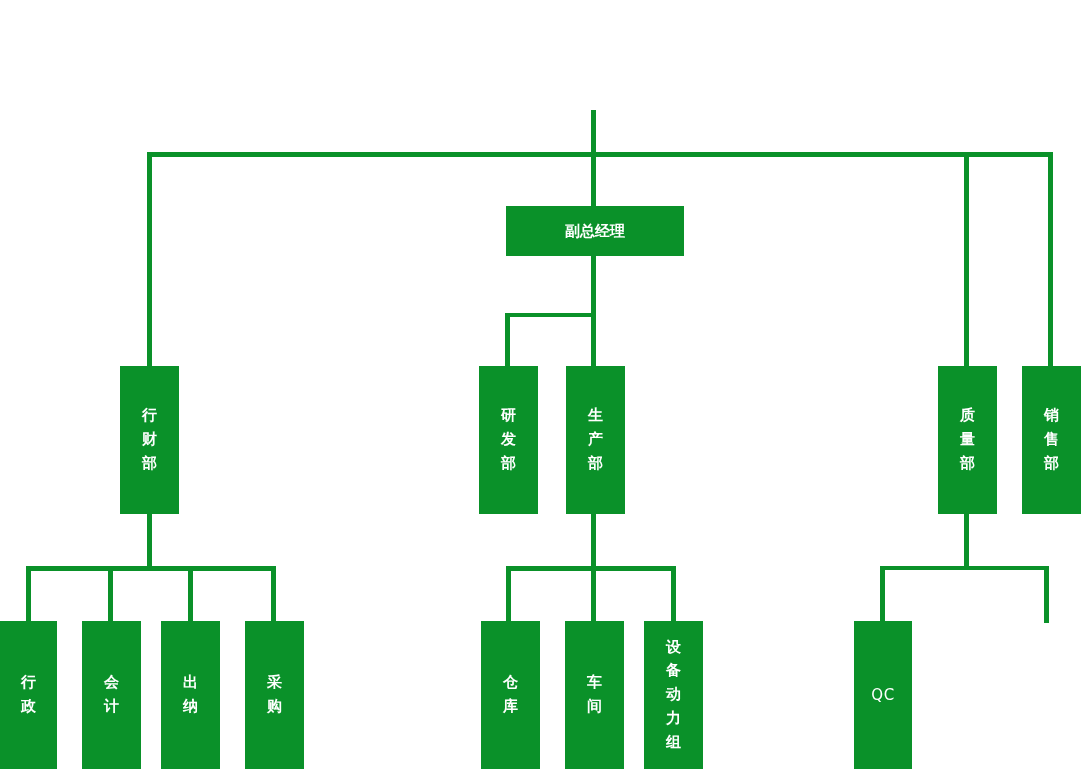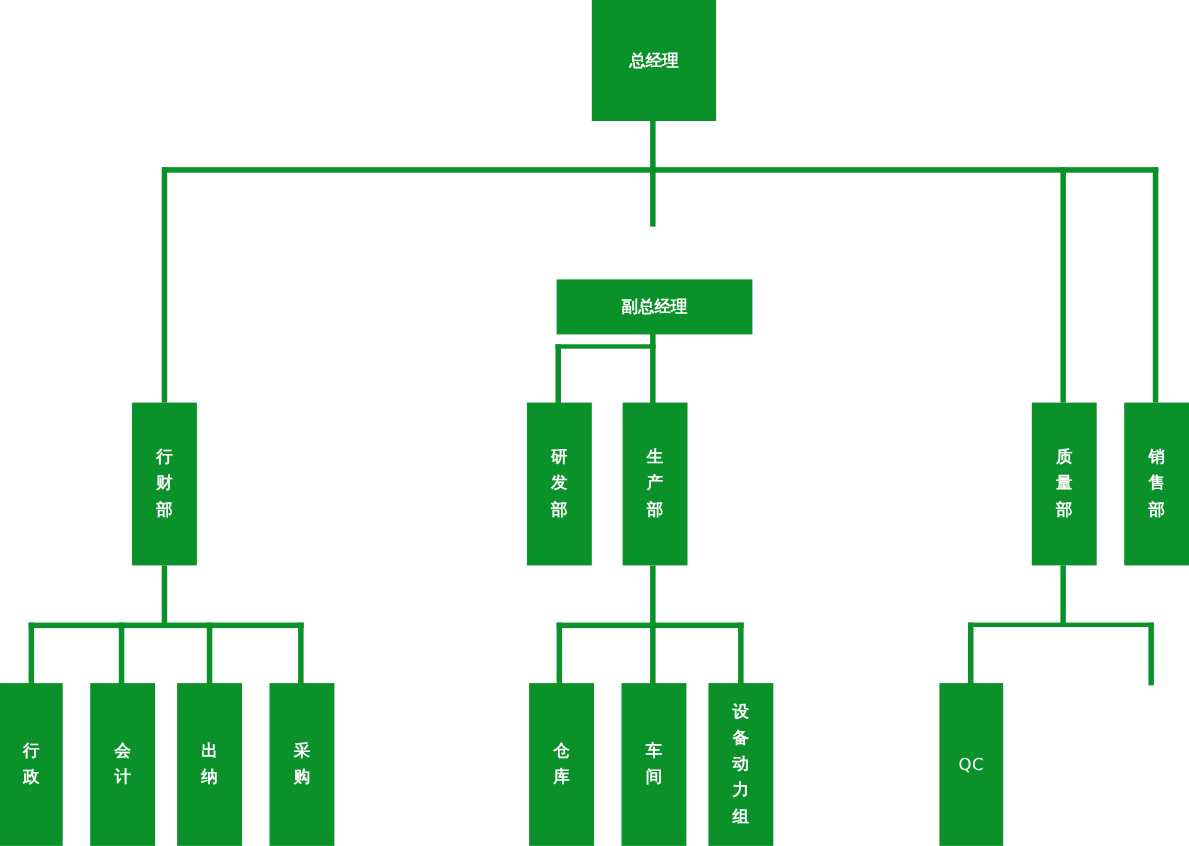--- a/index.html
+++ b/index.html
@@ -90,25 +90,22 @@
   <div class="line" style="left:506px; top:566px; width:170px; height:5px;"></div>
   <div class="line" style="left:506px; top:566px; width:5px; height:57px;"></div>
   <div class="line" style="left:591px; top:566px; width:5px; height:57px;"></div>
   <div class="line" style="left:671px; top:566px; width:5px; height:57px;"></div>
 
   <div class="line" style="left:964px; top:514px; width:5px; height:54px;"></div>
   <div class="line" style="left:880px; top:566px; width:169px; height:4px;"></div>
   <div class="line" style="left:880px; top:566px; width:5px; height:57px;"></div>
   <div class="line" style="left:1044px; top:566px; width:5px; height:57px;"></div>
 
-  <div class="node h" style="left:538px; top:0px; width:113px; height:110px;">
-    <span class="label">总经理</span>
-  </div>
 
-  <div class="node h" style="left:506px; top:206px; width:178px; height:50px;margin-top:48px;">
+  <div class="node h" style="left:506px; top:206px; width:178px; height:50px;">
     <span class="label">副总经理</span>
   </div>
 
   <div class="node v" style="left:120px; top:366px; width:59px; height:148px;">
     <span class="label">行
 财
 部</span>
   </div>
 
   <div class="node v" style="left:479px; top:366px; width:59px; height:148px;">

